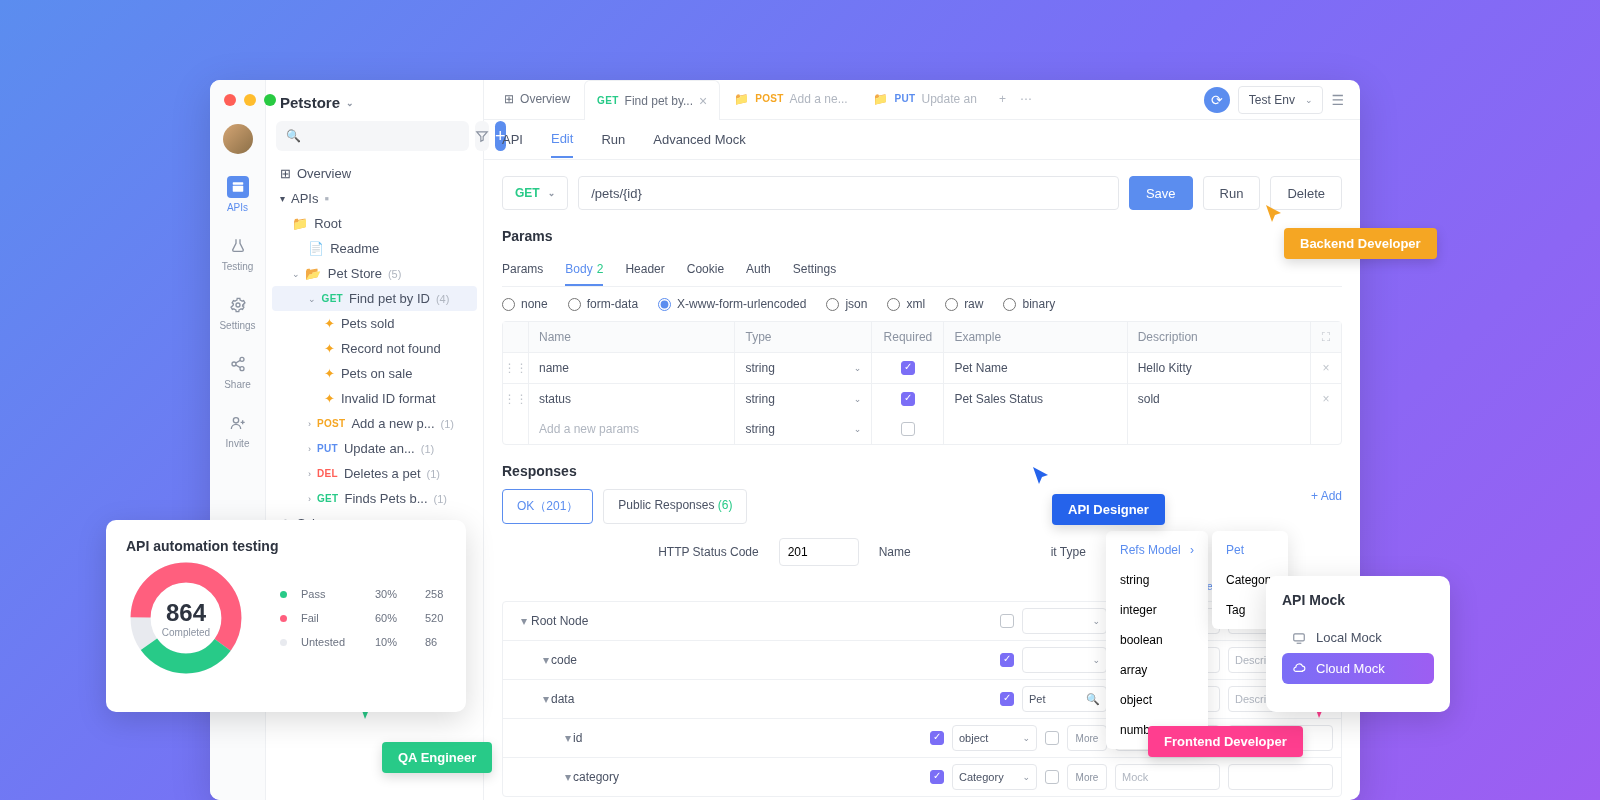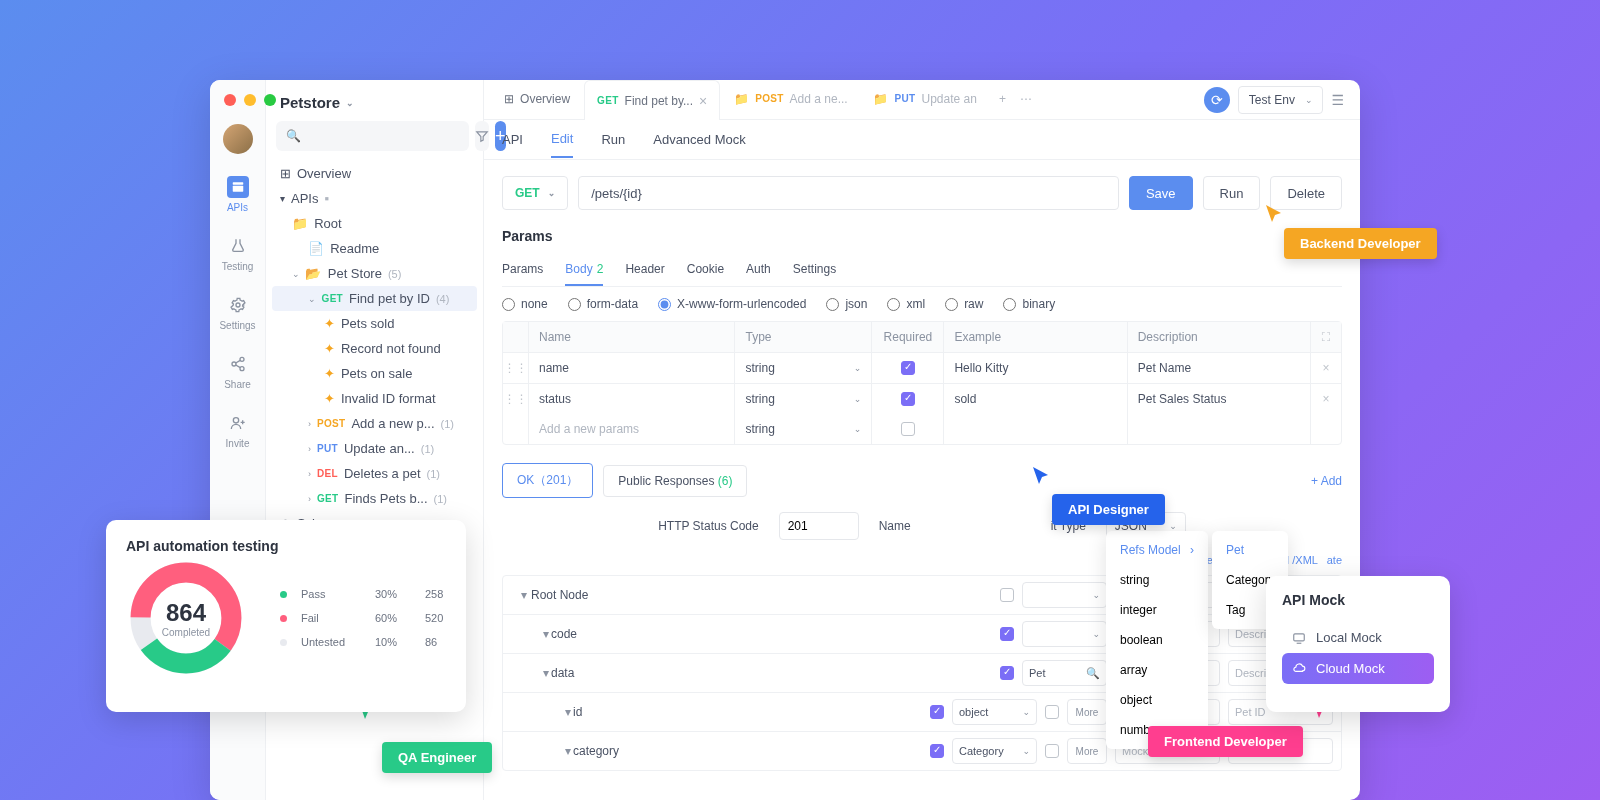--- a/index.html
+++ b/index.html
@@ -63,21 +63,21 @@
 .grow:last-child { border-bottom: none; }
 .gcell { padding: 8px 10px; border-right: 1px solid #eef0f3; display: flex; align-items: center; }
 .gcell:last-child { border-right: none; }
 .gh { color: #8b93a1; background: #fafbfc; }
 .gc-drag{width:26px;justify-content:center;color:#c0c5cc}
 .gc-name{flex:1.6}.gc-type{flex:1;justify-content:space-between}.gc-req{width:72px;justify-content:center}.gc-ex{flex:1.4}.gc-desc{flex:1.4}.gc-x{width:30px;justify-content:center;color:#c0c5cc;cursor:pointer}
 .chk { width: 14px; height: 14px; border-radius: 3px; border: 1px solid #c0c5cc; }
 .chk.on { background: #7b6ef6; border-color: #7b6ef6; position: relative; }
 .chk.on::after { content: "✓"; color: #fff; font-size: 10px; position: absolute; top: -1px; left: 2px; }
 .placeholder { color: #b0b6c0; }
-.resptabs { display: flex; gap: 10px; align-items: center; }
+.resptabs { display: flex; gap: 10px; }
 .resptab { padding: 8px 14px; border: 1px solid #e5e7eb; border-radius: 4px; font-size: 12px; cursor: pointer; background: #fff; }
 .resptab.active { border-color: #5b8def; color: #5b8def; }
 .addlink { margin-left: auto; color: #5b8def; font-size: 12px; cursor: pointer; }
 .statusrow { display: flex; gap: 20px; align-items: center; margin: 14px 0; font-size: 12px; justify-content: center; }
 .statusrow input, .statusrow .sel { height: 28px; border: 1px solid #e5e7eb; border-radius: 4px; padding: 0 8px; font-size: 12px; width: 80px; }
 .genlink { text-align: right; color: #5b8def; font-size: 11px; cursor: pointer; }
 .schema { border: 1px solid #eef0f3; border-radius: 4px; font-size: 12px; }
 .srow { display: flex; align-items: center; border-bottom: 1px solid #eef0f3; padding: 6px 8px; gap: 8px; }
 .srow:last-child { border-bottom: none; }
 .scaret { width: 12px; color: #8b93a1; }
@@ -385,36 +385,36 @@
               <div class="grow">
                 <div class="gcell gc-drag">⋮⋮</div>
     <div class="gcell gc-name">name</div>
     <div class="gcell gc-type">
                   <span>string</span>
                   <span class="caret-s">⌄</span>
                 </div>
     <div class="gcell gc-req">
                   <div class="chk on"></div>
                 </div>
+    <div class="gcell gc-desc">Pet Name</div>
     <div class="gcell gc-ex">Hello Kitty</div>
-    <div class="gcell gc-desc">Pet Name</div>
     <div class="gcell gc-x">×</div>
               </div>
               <div class="grow">
                 <div class="gcell gc-drag">⋮⋮</div>
     <div class="gcell gc-name">status</div>
     <div class="gcell gc-type">
                   <span>string</span>
                   <span class="caret-s">⌄</span>
                 </div>
     <div class="gcell gc-req">
                   <div class="chk on"></div>
                 </div>
+    <div class="gcell gc-desc">Pet Sales Status</div>
     <div class="gcell gc-ex">sold</div>
-    <div class="gcell gc-desc">Pet Sales Status</div>
     <div class="gcell gc-x">×</div>
               </div>
             </div>
           <div class="grow">
             <div class="gcell gc-drag"></div>
             <div class="gcell gc-name placeholder">Add a new params</div>
             <div class="gcell gc-type">
                 <span>string</span>
                 <span class="caret-s">⌄</span>
               </div>
@@ -422,20 +422,21 @@
                 <div class="chk"></div>
               </div>
             <div class="gcell gc-ex"></div>
             <div class="gcell gc-desc"></div>
             <div class="gcell gc-x"></div>
           </div>
         </div>
       </div>
 
       <div class="section">
+        <h4>Responses</h4>
         <div class="resptabs">
           <div class="resptab active">OK（201）</div>
           <div class="resptab"><span>Public Responses</span> <span style="color:#28ca88">(6)</span></div>
           <div class="addlink">+  Add</div>
         </div>
         <div class="statusrow">
           <span>HTTP Status Code</span>
           <input value="201" style="">
           <span>Name</span>
           <span style="margin-left:120px">it Type</span>

